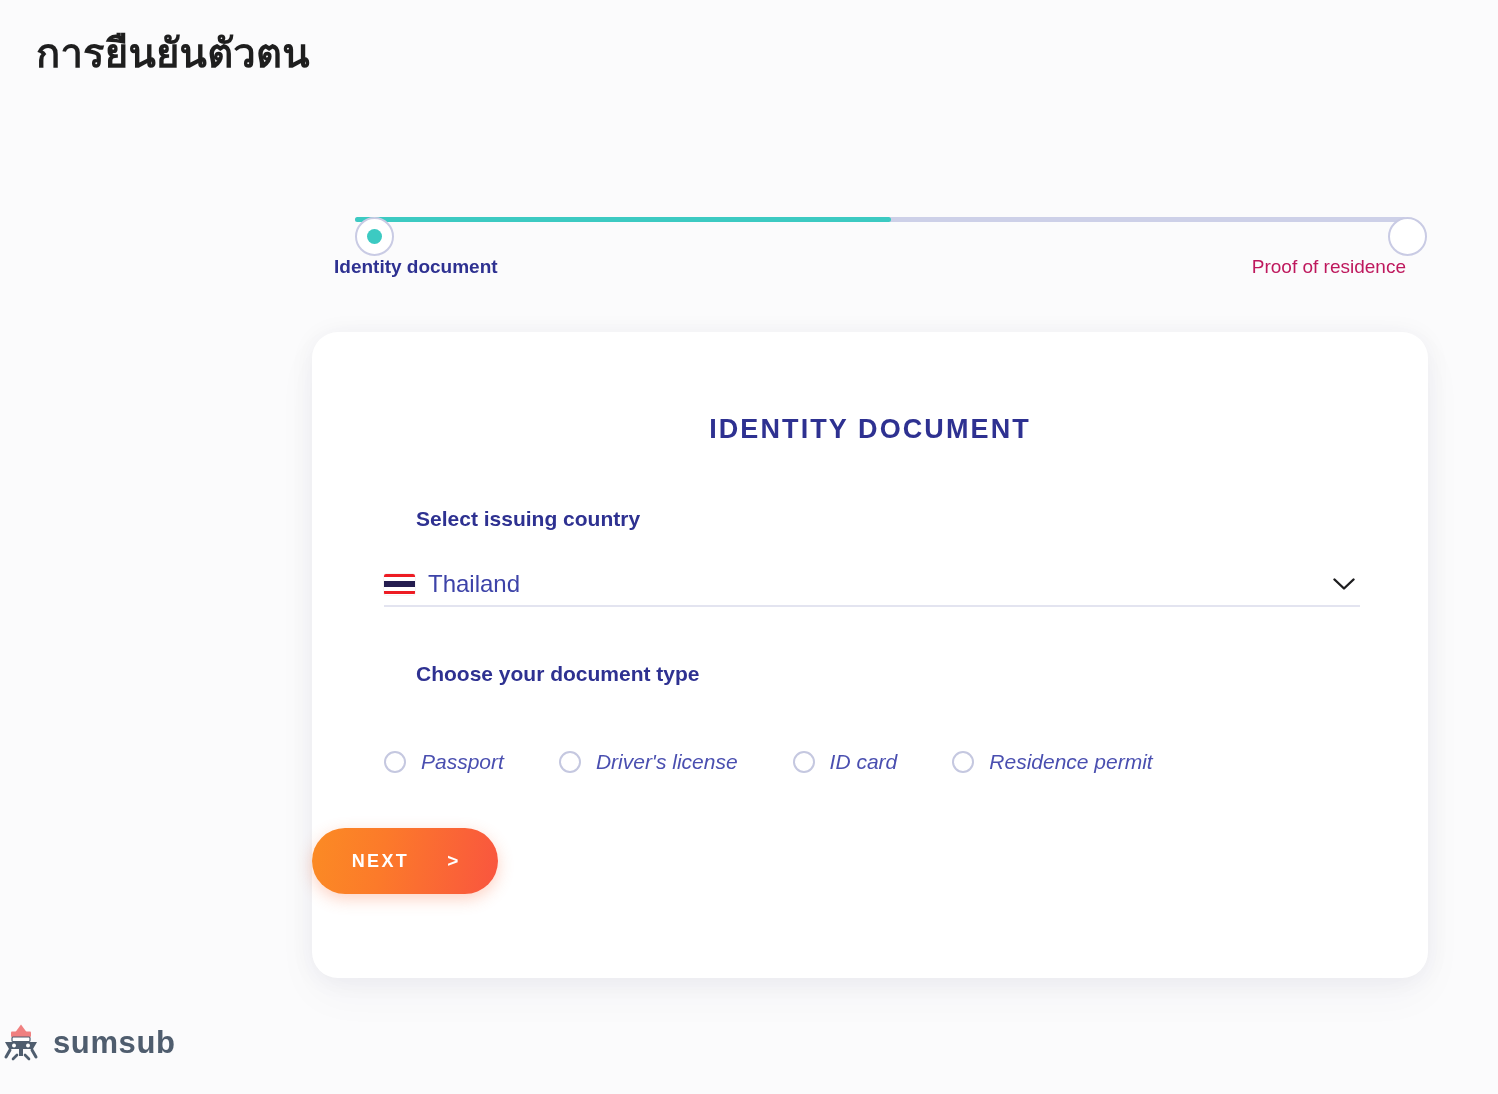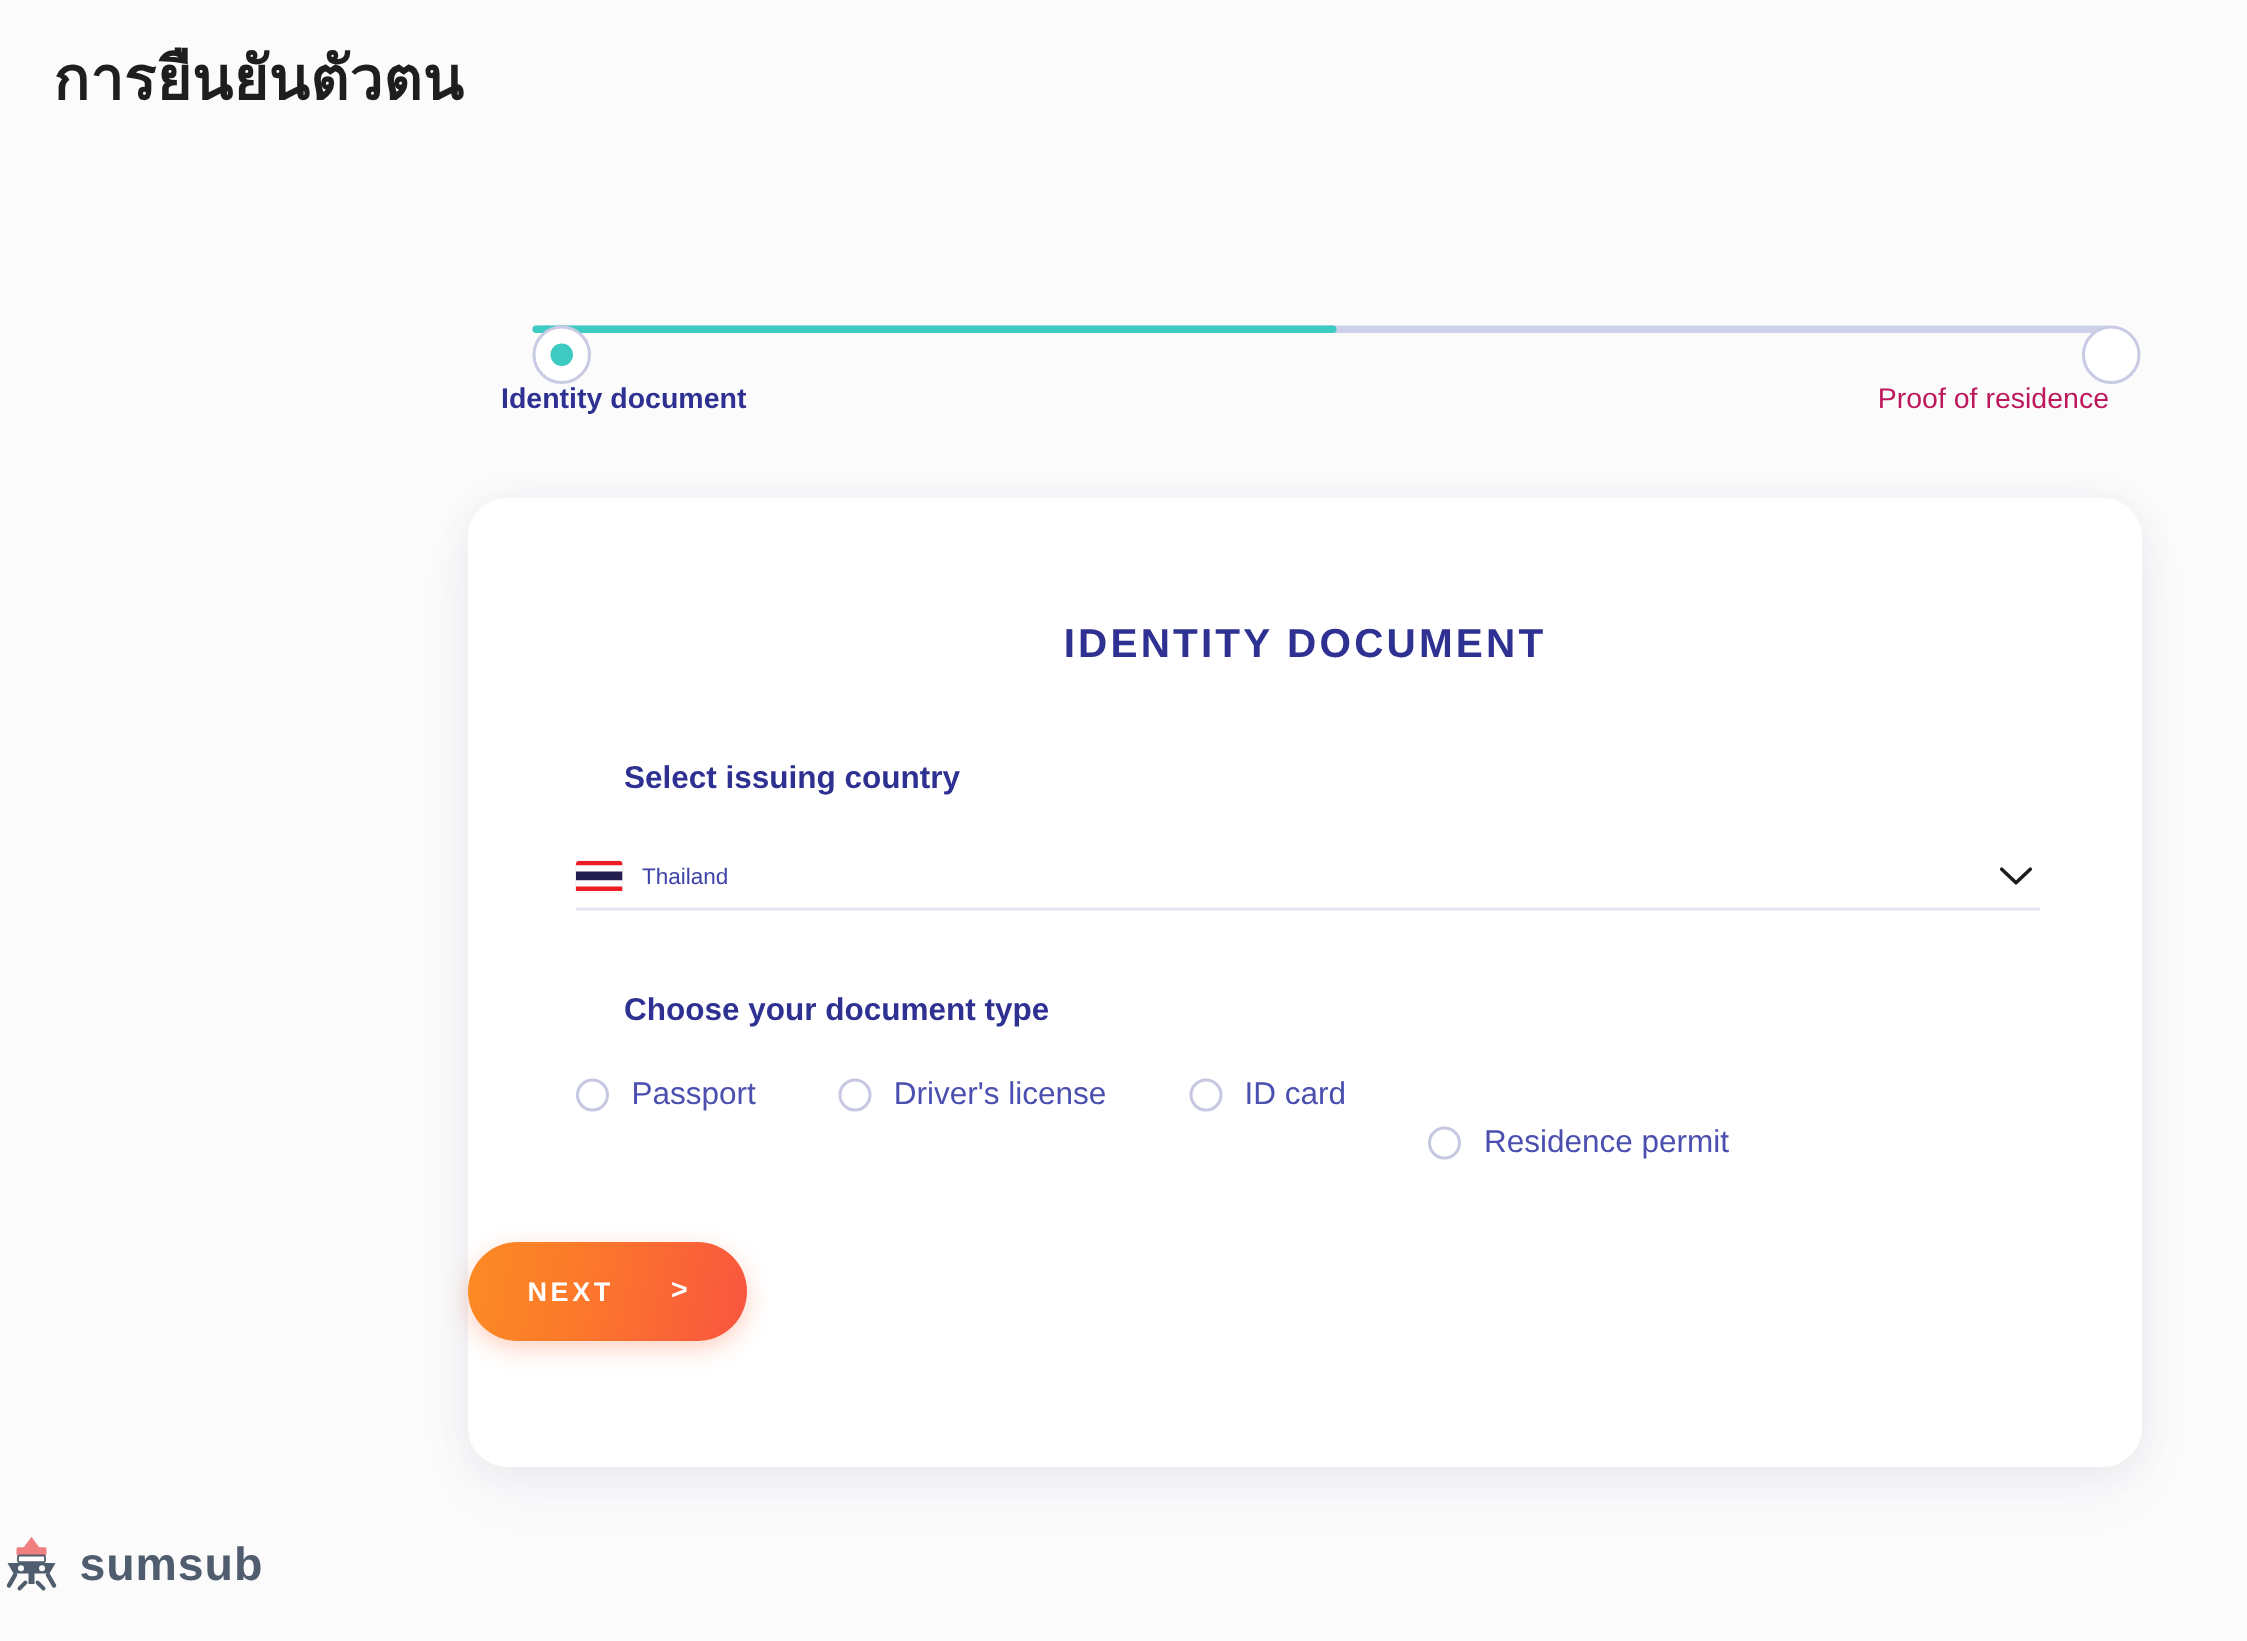--- a/index.html
+++ b/index.html
@@ -161,21 +161,21 @@
   }
   .flag i { position: absolute; left: 0; width: 100%; display: block; }
   .flag .s1 { top: 0;     height: 18%;  background: #ed1c24; }
   .flag .s2 { top: 18%;   height: 17%;  background: #ffffff; }
   .flag .s3 { top: 35%;   height: 30%;  background: #241d4f; }
   .flag .s4 { top: 65%;   height: 17%;  background: #ffffff; }
   .flag .s5 { top: 82%;   height: 18%;  background: #ed1c24; }
 
   .select-value {
     margin-left: 13px;
-    font-size: 15px;
+    font-size: 24px;
     color: #3d43a8;
   }
   .chevron {
     position: absolute;
     right: 3px;
     top: 50%;
     transform: translateY(-50%);
     width: 26px;
     height: 26px;
     display: flex;
@@ -185,21 +185,22 @@
 
   .field-doctype {
     position: absolute;
     left: 72px;
     top: 330px;
     width: 976px;
   }
   .radio-row {
     margin-top: 32px;
     display: flex;
-    align-items: flex-start;
+    align-items: flex-end;
+    font-style: italic;
   }
   .radio-item {
     display: flex;
     align-items: center;
     cursor: pointer;
     margin-right: 55px;
   }
   .radio-item:last-child { margin-right: 0; margin-top: 32px; }
   .radio-circle {
     width: 22px;

